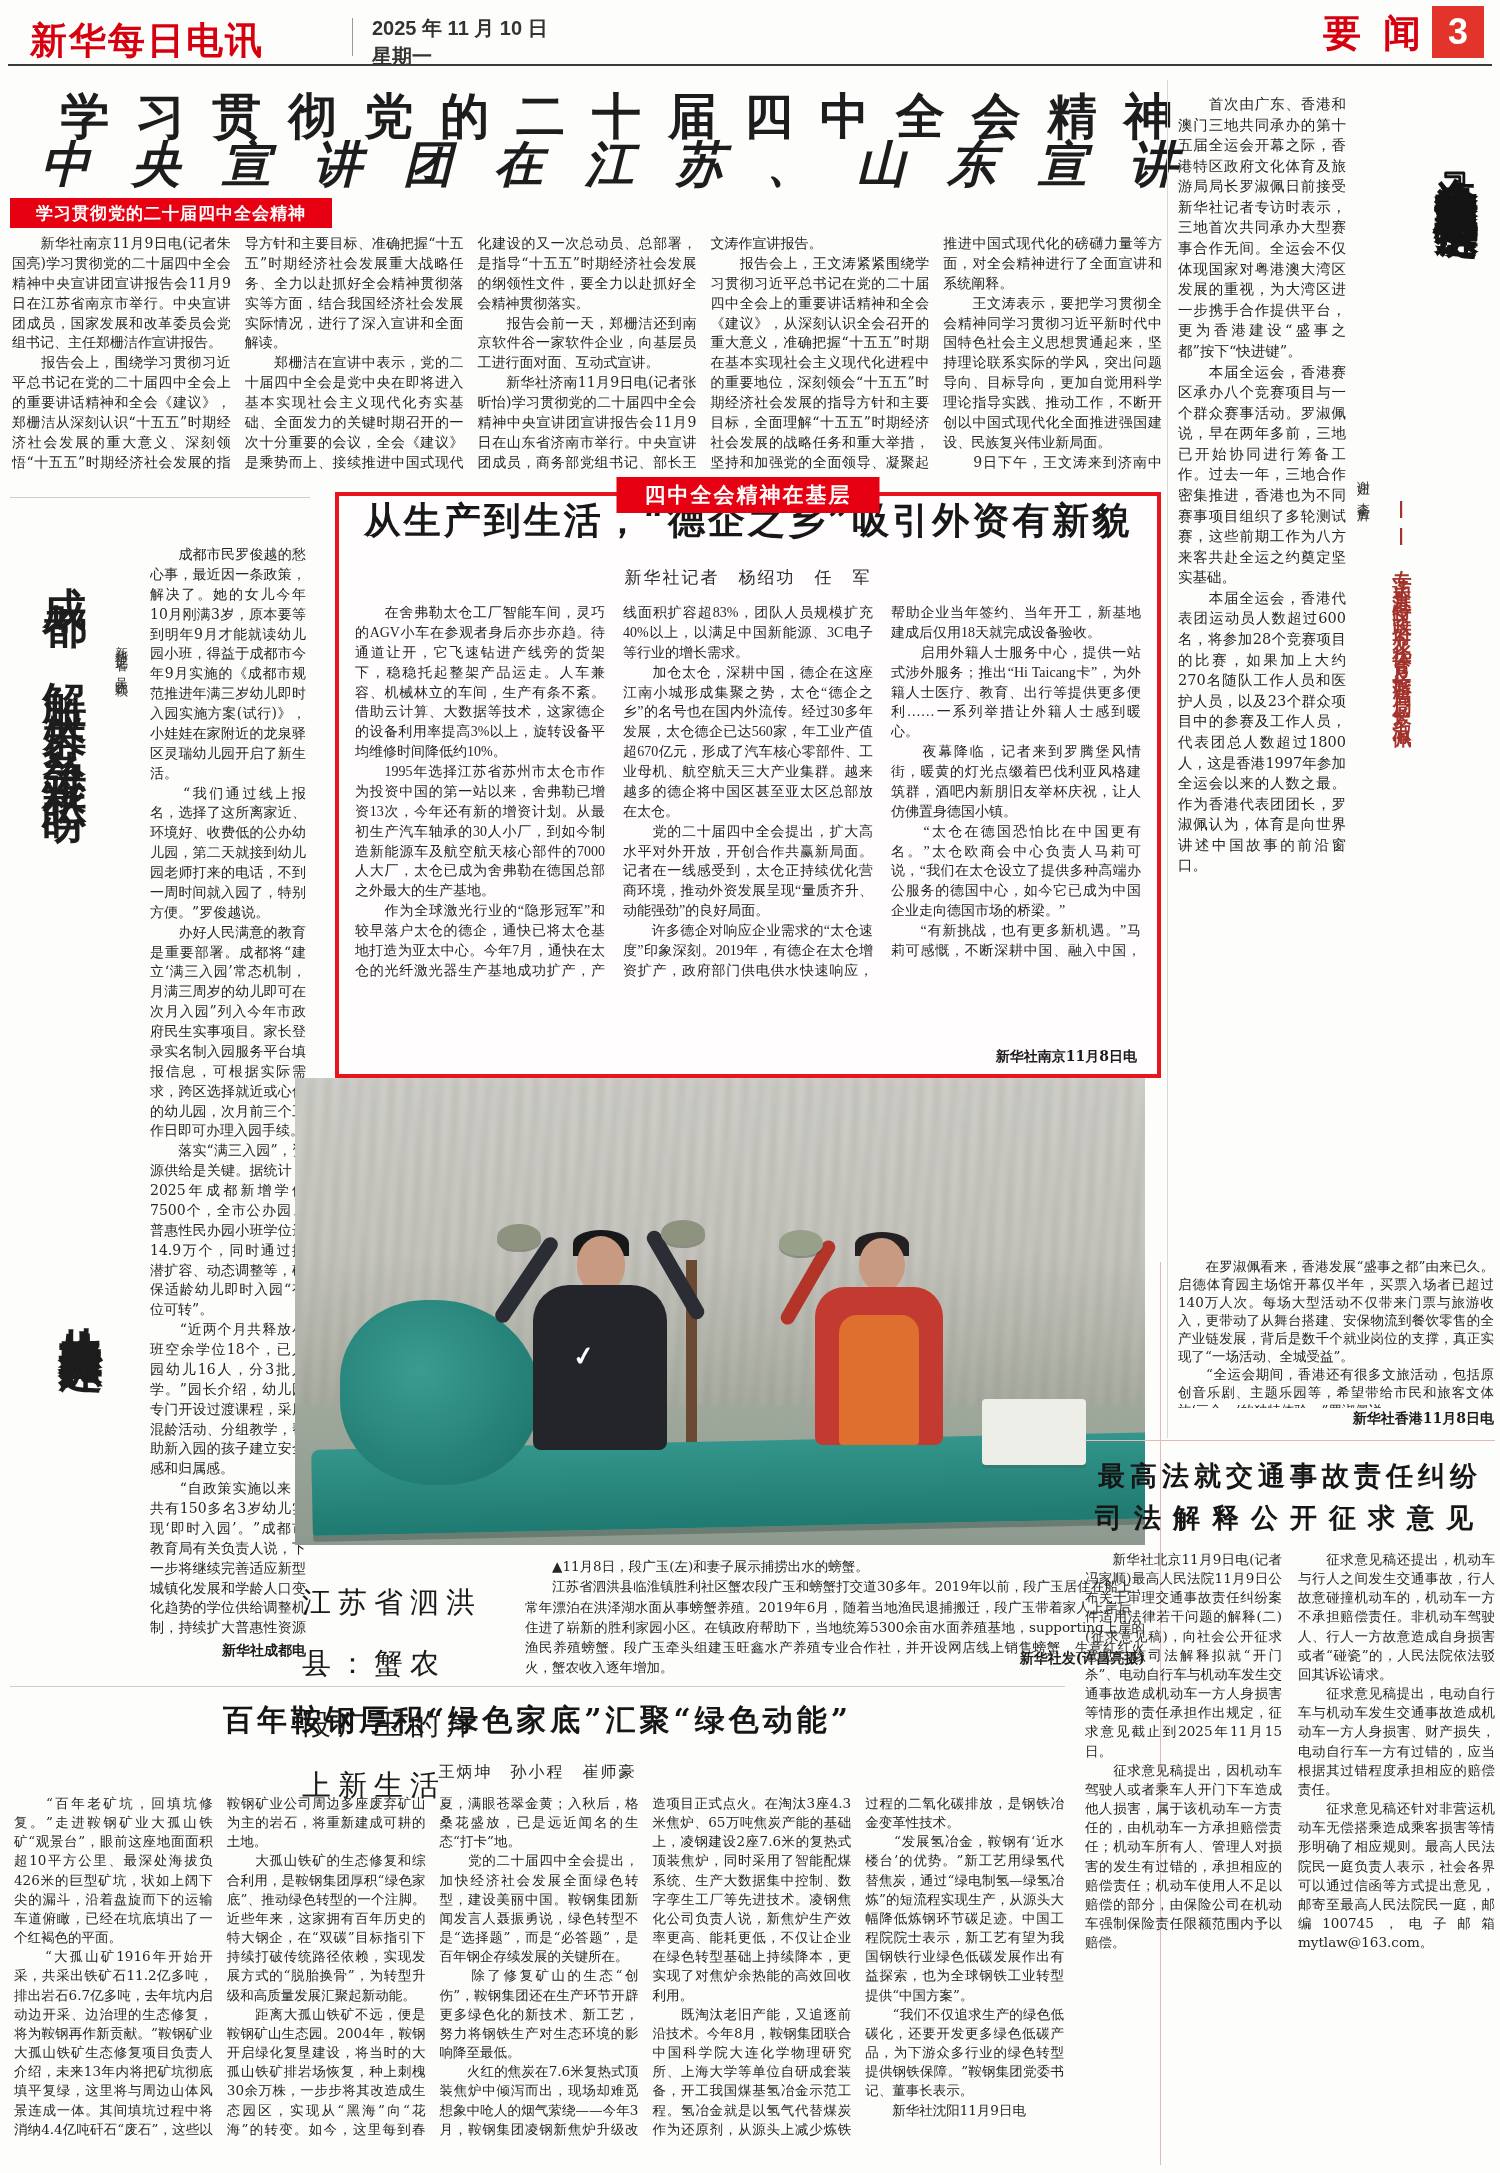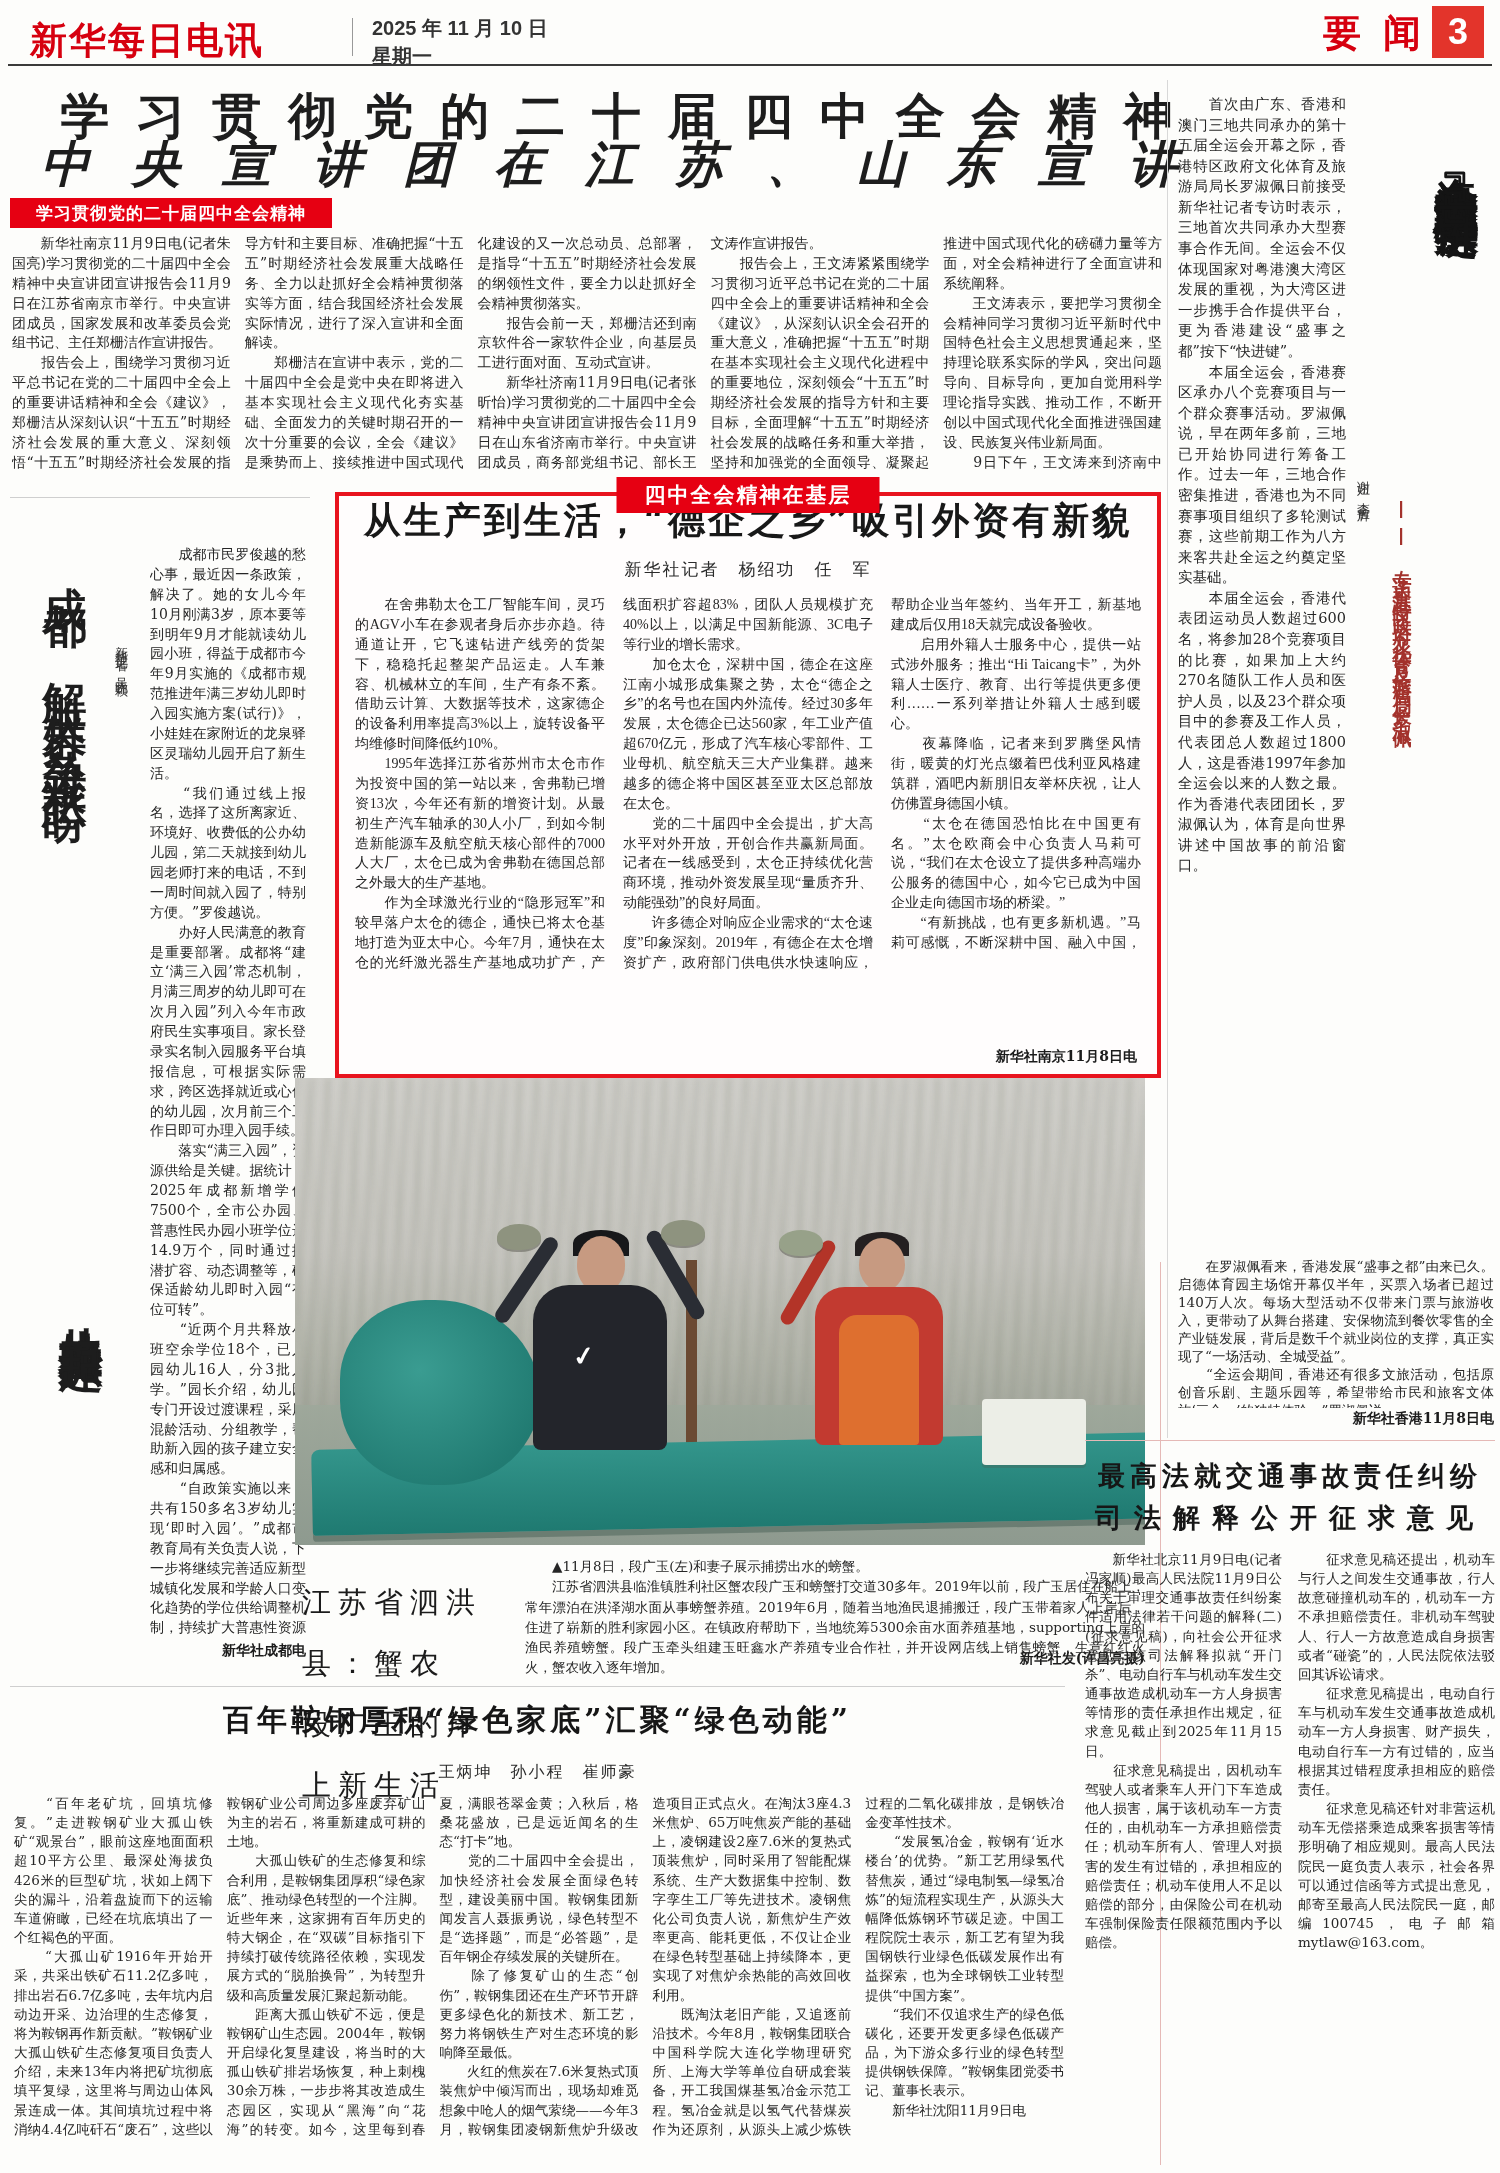--- a/index.html
+++ b/index.html
@@ -115,21 +115,21 @@
 　　“我们通过线上报名，选择了这所离家近、环境好、收费低的公办幼儿园，第二天就接到幼儿园老师打来的电话，不到一周时间就入园了，特别方便。”罗俊越说。
 　　办好人民满意的教育是重要部署。成都将“建立‘满三入园’常态机制，月满三周岁的幼儿即可在次月入园”列入今年市政府民生实事项目。家长登录实名制入园服务平台填报信息，可根据实际需求，跨区选择就近或心仪的幼儿园，次月前三个工作日即可办理入园手续。
 　　落实“满三入园”，资源供给是关键。据统计，2025年成都新增学位7500个，全市公办园、普惠性民办园小班学位达14.9万个，同时通过挖潜扩容、动态调整等，确保适龄幼儿即时入园“有位可转”。
 　　“近两个月共释放小班空余学位18个，已入园幼儿16人，分3批入学。”园长介绍，幼儿园专门开设过渡课程，采用混龄活动、分组教学，帮助新入园的孩子建立安全感和归属感。
 　　“自政策实施以来，共有150多名3岁幼儿实现‘即时入园’。”成都市教育局有关负责人说，下一步将继续完善适应新型城镇化发展和学龄人口变化趋势的学位供给调整机制，持续扩大普惠性资源供给，满足群众“幼有善育”的深切期盼。</div>
   <div class="abs dateline" style="left:150px;top:1642px;width:156px;text-align:right;">新华社成都电</div>
 
   <div class="abs feature-box" style="left:335px;top:492px;width:818px;height:578px;">
     <div class="feature-label">四中全会精神在基层</div>
     <div class="feature-headline" style="">从生产到生活，“德企之乡”吸引外资有新貌</div>
-    <div class="byline-c" style="margin-top:12px;">新华社记者　杨绍功　任　军</div>
+    <div class="byline-c" style="margin-top:20px;">新华社记者　杨绍功　任　军</div>
     <div class="body-text cols3" style="margin:14px 16px 0 16px;height:386px;">　　在舍弗勒太仓工厂智能车间，灵巧的AGV小车在参观者身后亦步亦趋。待通道让开，它飞速钻进产线旁的货架下，稳稳托起整架产品运走。人车兼容、机械林立的车间，生产有条不紊。借助云计算、大数据等技术，这家德企的设备利用率提高3%以上，旋转设备平均维修时间降低约10%。
 　　1995年选择江苏省苏州市太仓市作为投资中国的第一站以来，舍弗勒已增资13次，今年还有新的增资计划。从最初生产汽车轴承的30人小厂，到如今制造新能源车及航空航天核心部件的7000人大厂，太仓已成为舍弗勒在德国总部之外最大的生产基地。
 　　作为全球激光行业的“隐形冠军”和较早落户太仓的德企，通快已将太仓基地打造为亚太中心。今年7月，通快在太仓的光纤激光器生产基地成功扩产，产线面积扩容超83%，团队人员规模扩充40%以上，以满足中国新能源、3C电子等行业的增长需求。
 　　加仓太仓，深耕中国，德企在这座江南小城形成集聚之势，太仓“德企之乡”的名号也在国内外流传。经过30多年发展，太仓德企已达560家，年工业产值超670亿元，形成了汽车核心零部件、工业母机、航空航天三大产业集群。越来越多的德企将中国区甚至亚太区总部放在太仓。
 　　党的二十届四中全会提出，扩大高水平对外开放，开创合作共赢新局面。记者在一线感受到，太仓正持续优化营商环境，推动外资发展呈现“量质齐升、动能强劲”的良好局面。
 　　许多德企对响应企业需求的“太仓速度”印象深刻。2019年，有德企在太仓增资扩产，政府部门供电供水快速响应，帮助企业当年签约、当年开工，新基地建成后仅用18天就完成设备验收。
 　　启用外籍人士服务中心，提供一站式涉外服务；推出“Hi Taicang卡”，为外籍人士医疗、教育、出行等提供更多便利……一系列举措让外籍人士感到暖心。
 　　夜幕降临，记者来到罗腾堡风情街，暖黄的灯光点缀着巴伐利亚风格建筑群，酒吧内新朋旧友举杯庆祝，让人仿佛置身德国小镇。
 　　“太仓在德国恐怕比在中国更有名。”太仓欧商会中心负责人马莉可说，“我们在太仓设立了提供多种高端办公服务的德国中心，如今它已成为中国企业走向德国市场的桥梁。”
 　　“有新挑战，也有更多新机遇。”马莉可感慨，不断深耕中国、融入中国，外资企业和中国人都能收获到前所未有的新机遇。</div>

